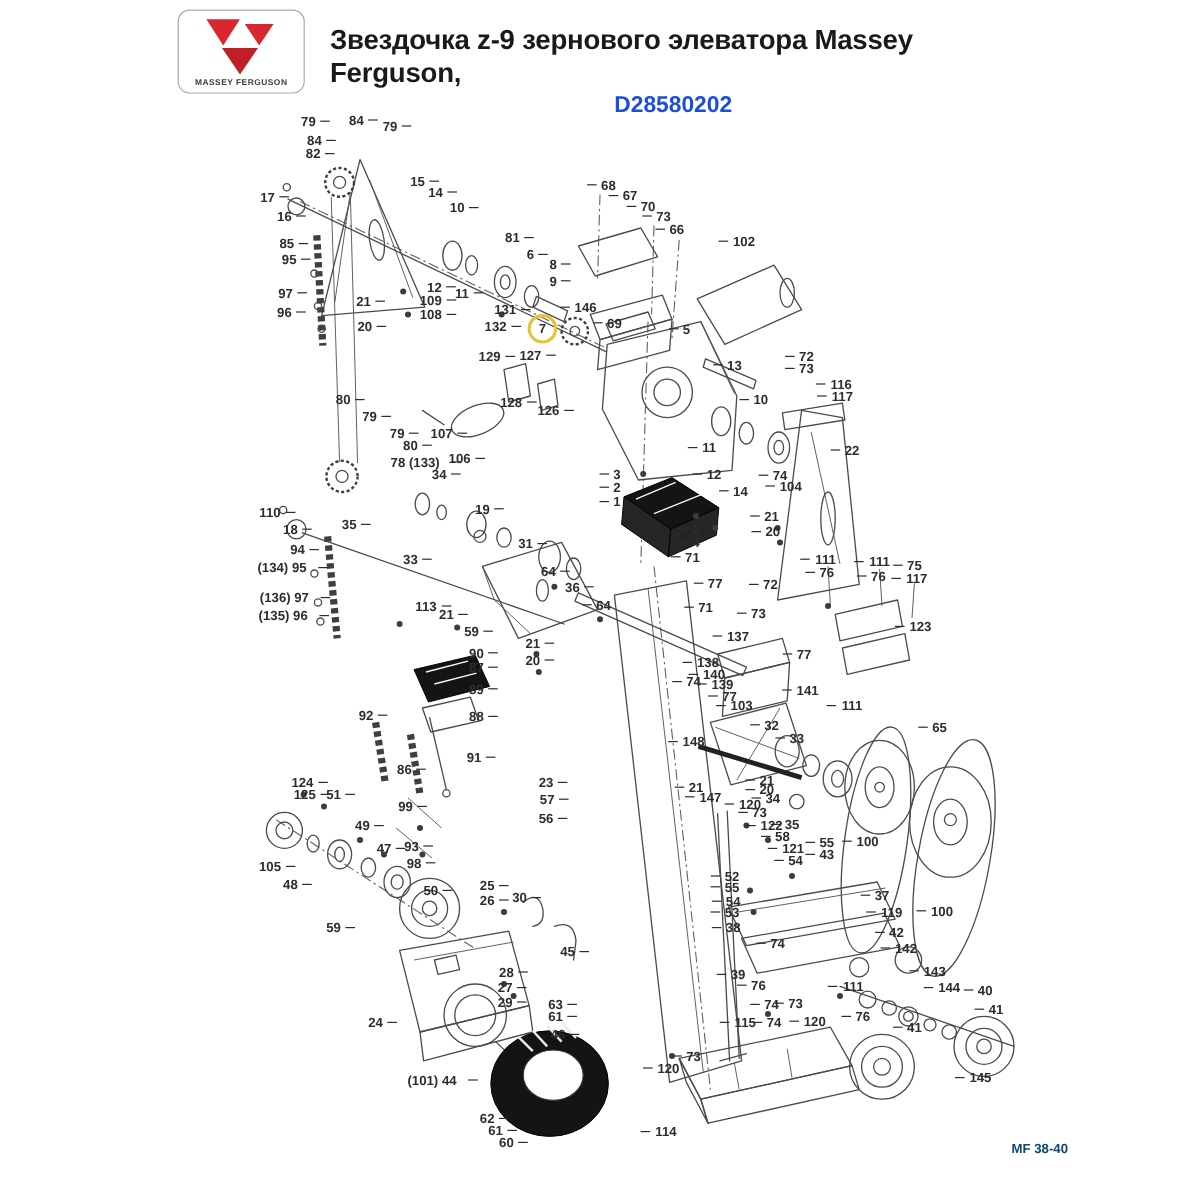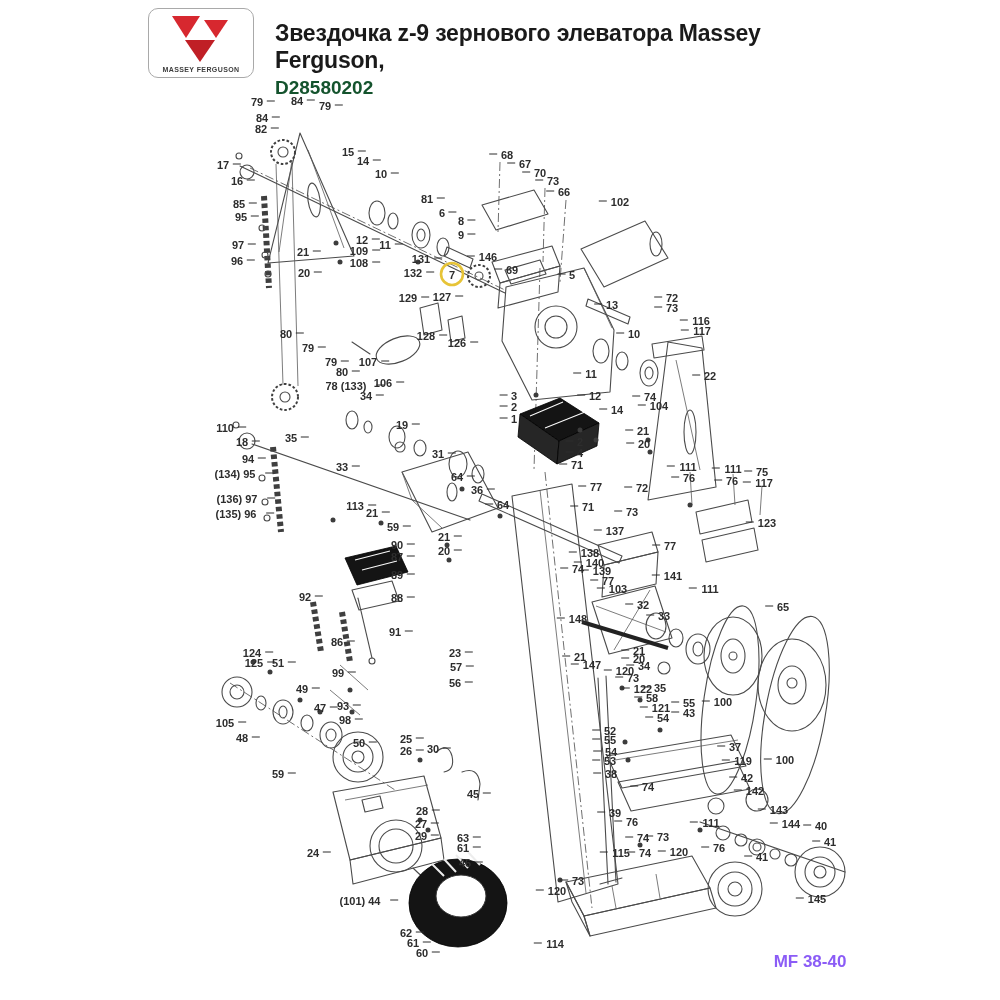--- a/index.html
+++ b/index.html
@@ -4,23 +4,23 @@
 <style>
   html,body{margin:0;padding:0;}
   body{width:1000px;height:1000px;background:#ffffff;position:relative;
        font-family:"Liberation Sans",sans-serif;overflow:hidden;}
   .logo-box{position:absolute;left:148px;top:8px;width:104px;height:68px;
       border:1.5px solid #a9a9a9;border-radius:10px;background:#fff;
       display:flex;flex-direction:column;align-items:center;justify-content:center;}
   .logo-text{font-size:7px;font-weight:bold;color:#3c3c3c;letter-spacing:.4px;margin-top:1px;}
   .title-wrap{position:absolute;left:275px;top:20px;width:572px;}
   .t1{font-size:23px;font-weight:bold;color:#1a1a1a;letter-spacing:-.2px;}
-  .t2{font-size:19px;font-weight:bold;color:#14532d;text-align:left;margin-top:3px;}
-  .footer{position:absolute;left:730px;top:952px;width:160px;text-align:center;
-      font-size:17px;font-weight:bold;color:#8b5cf6;}
+  .t2{font-size:19px;font-weight:bold;color:#1d4ed8;text-align:center;margin-top:3px;}
+  .footer{position:absolute;left:730px;top:952px;width:160px;text-align:right;
+      font-size:11px;font-weight:bold;color:#0c4a6e;}
   #diagram{position:absolute;left:0;top:0;}
   .ln{stroke:#4b4b4b;fill:none;stroke-width:1.1;stroke-linejoin:round;stroke-linecap:round;}
   .thin{stroke:#5a5a5a;fill:none;stroke-width:.8;}
   .dd{stroke:#5f5f5f;fill:none;stroke-width:.9;stroke-dasharray:9 3 2 3;}
   .chain{stroke:#3f3f3f;stroke-width:6;stroke-dasharray:4.5 3;fill:none;}
   .gear{stroke:#3f3f3f;fill:none;stroke-width:2;stroke-dasharray:2.6 2;}
   .dark{fill:#141414;stroke:#000;stroke-width:.8;}
   .dark2{fill:#262626;stroke:#000;stroke-width:.8;}
   .wline{stroke:#fafafa;stroke-width:1.1;fill:none;}
   .dot{fill:#3c3c3c;stroke:none;}

